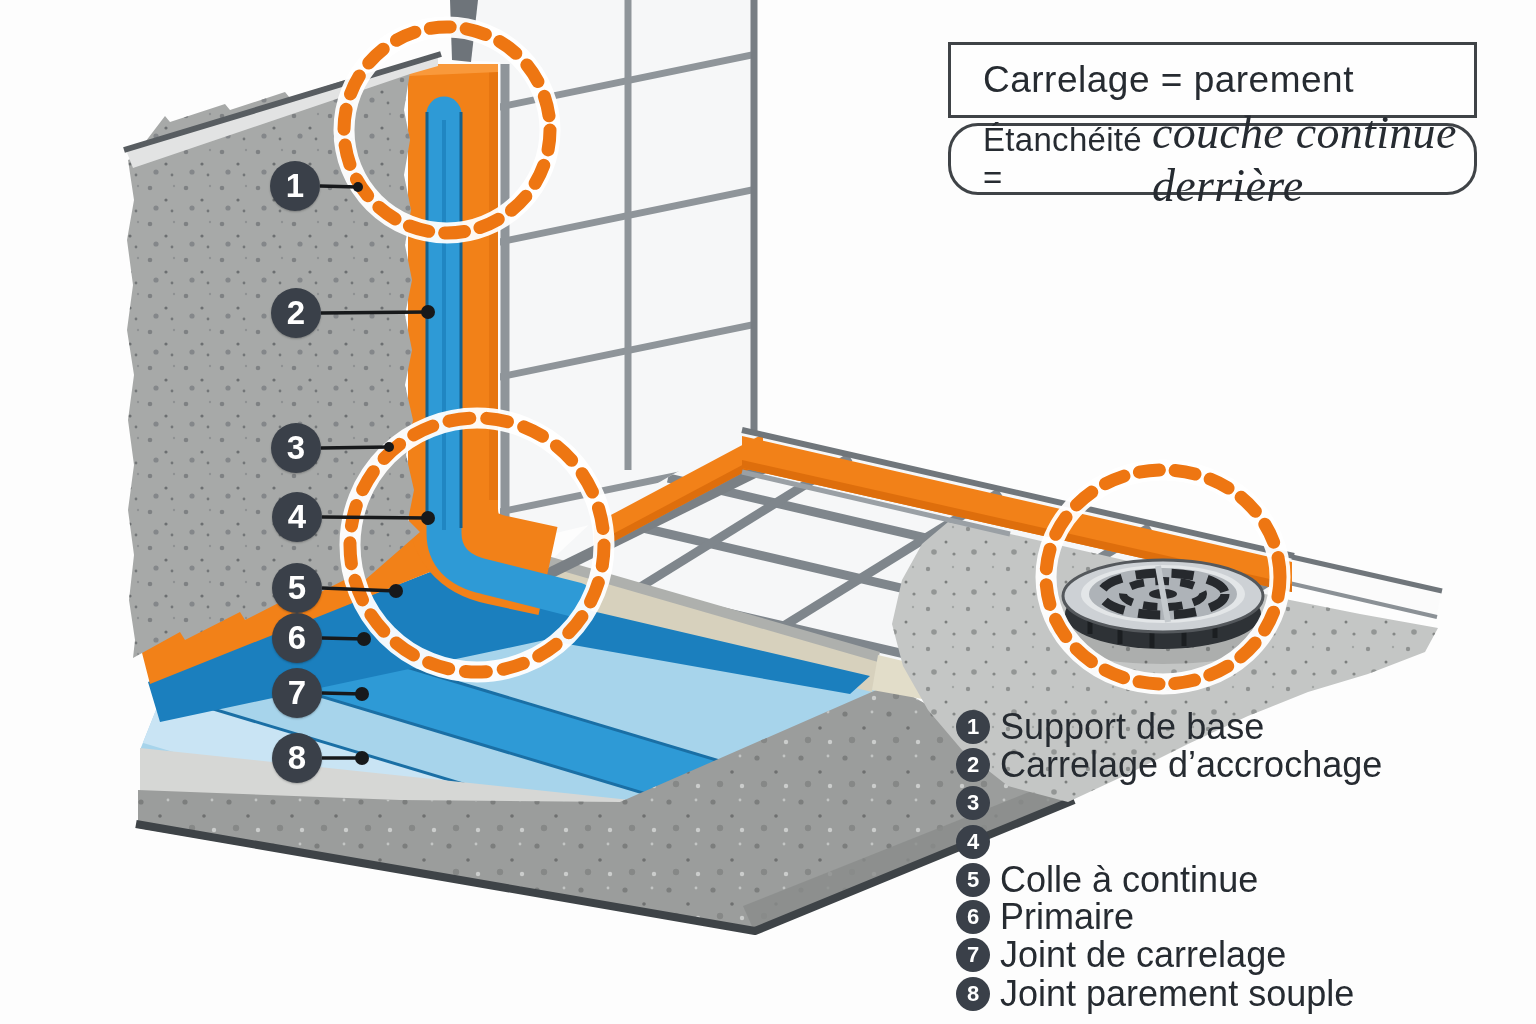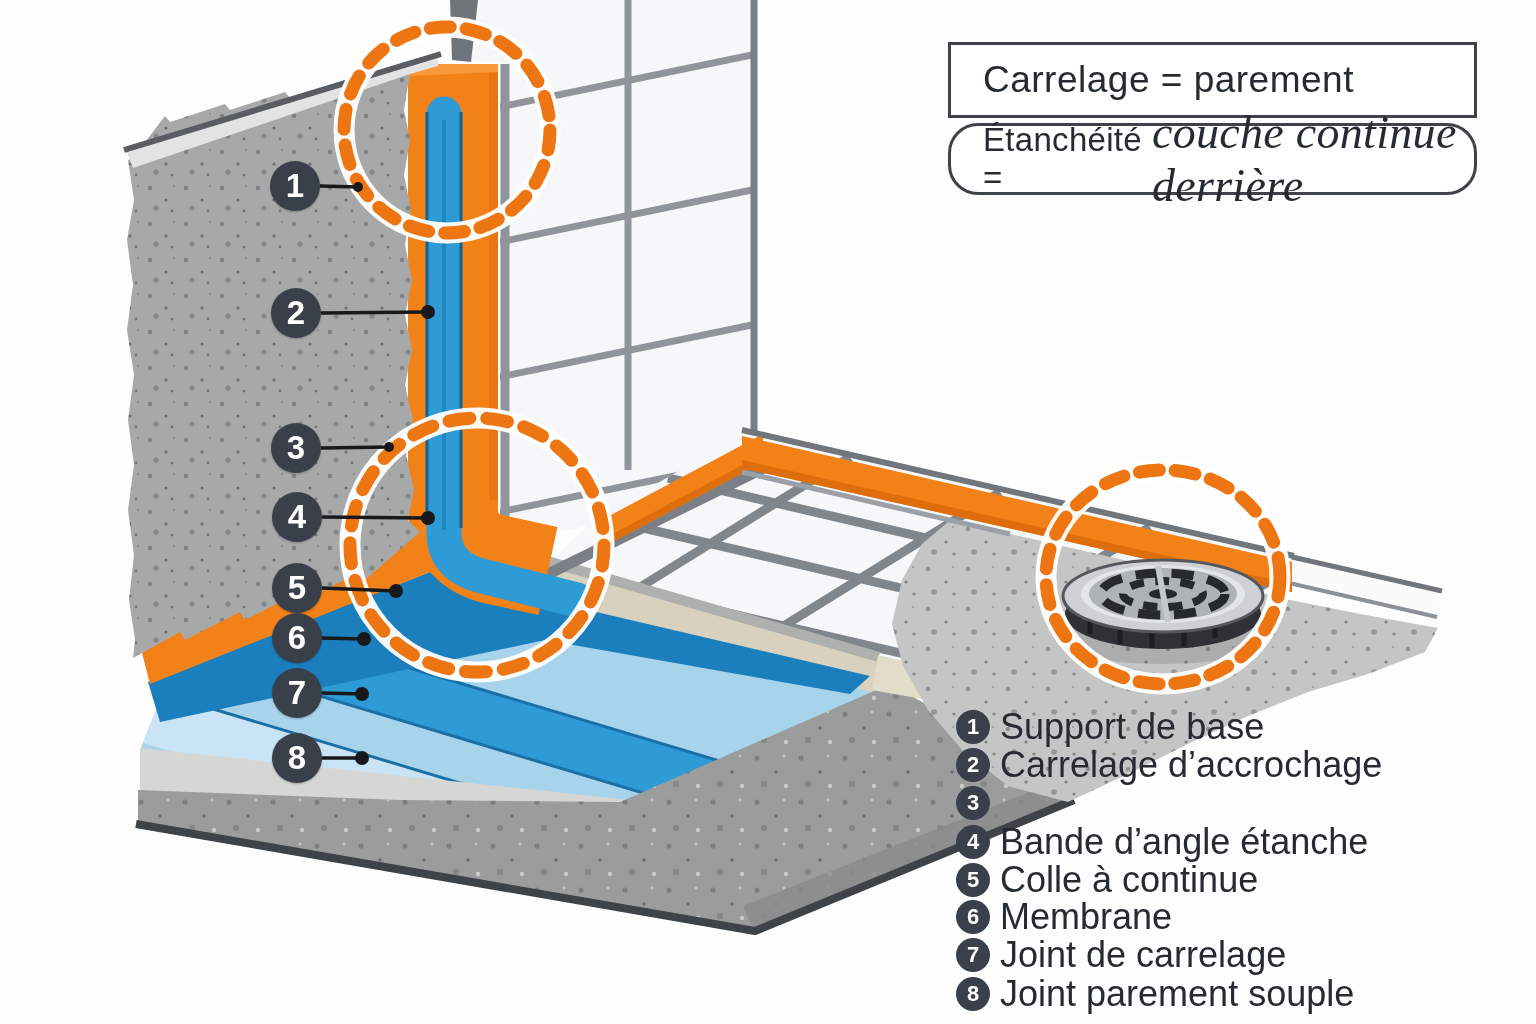--- a/index.html
+++ b/index.html
@@ -247,29 +247,28 @@
   </div>
   <div class="legend-row" style="top:747px;">
     <div class="legend-num">2</div>
     <div class="legend-label">Carrelage d’accrochage</div>
   </div>
   <div class="legend-row" style="top:785px;">
     <div class="legend-num">3</div>
   </div>
   <div class="legend-row" style="top:824px;">
     <div class="legend-num">4</div>
-    <div class="legend-label">Bande d’angle étanche</div>
   </div>
   <div class="legend-row" style="top:862px;">
     <div class="legend-num">5</div>
     <div class="legend-label">Colle à continue</div>
   </div>
   <div class="legend-row" style="top:899px;">
     <div class="legend-num">6</div>
-    <div class="legend-label">Membrane</div>
+    <div class="legend-label">Primaire</div>
   </div>
   <div class="legend-row" style="top:937px;">
     <div class="legend-num">7</div>
     <div class="legend-label">Joint de carrelage</div>
   </div>
   <div class="legend-row" style="top:976px;">
     <div class="legend-num">8</div>
     <div class="legend-label">Joint parement souple</div>
   </div>
 

